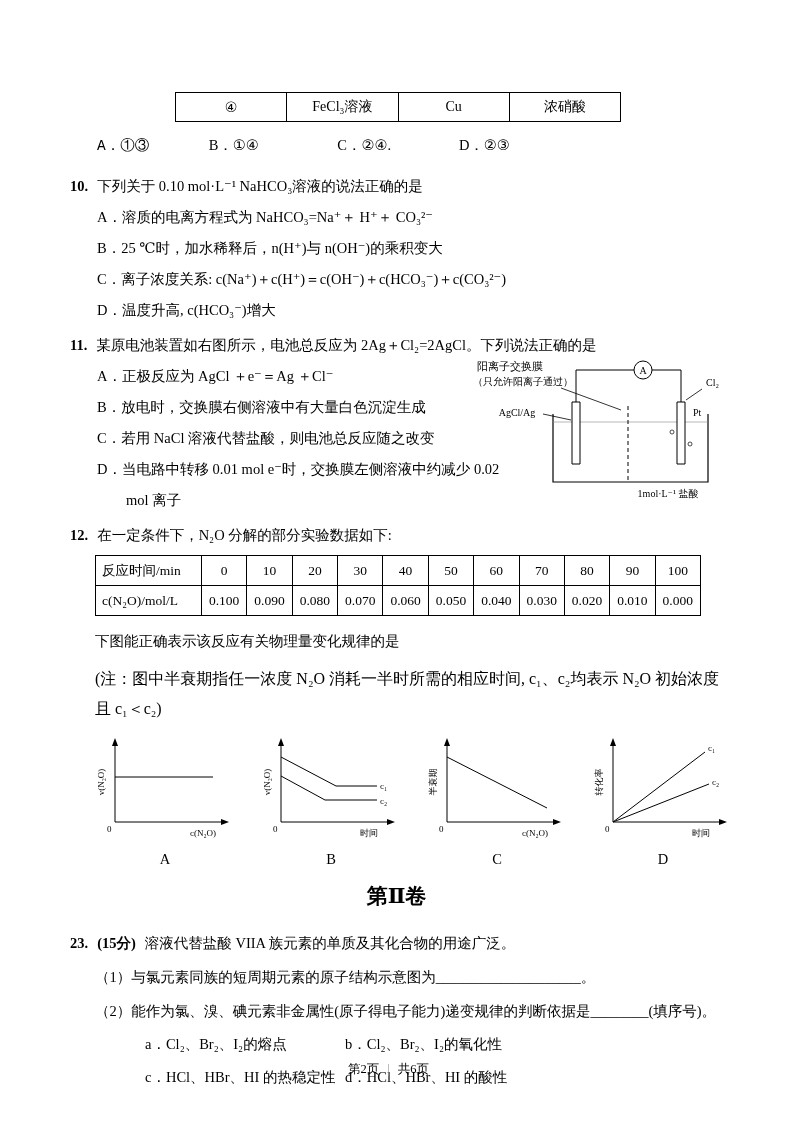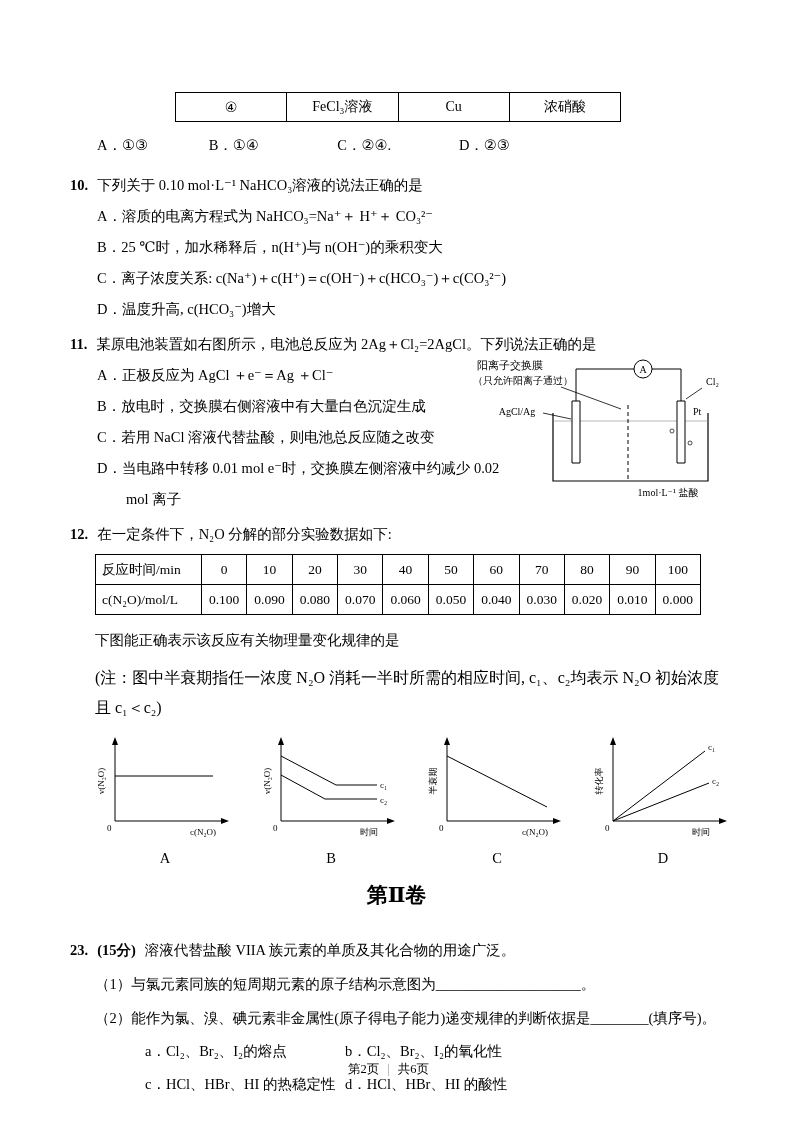--- a/index.html
+++ b/index.html
@@ -11,21 +11,21 @@
     font-size:14.5px;
   }
   .content { padding:92px 70px 0 70px; }
 
   
   table.top-table { border-collapse:collapse; table-layout:fixed; width:446px; margin:0 0 12px 105px; }
   table.top-table td { border:1px solid #000; height:29px; text-align:center; font-size:14px; }
 
   .q9-options { margin:0 0 14px 27px; line-height:22px; }
   .q9-options span { display:inline-block; }
-  .q9-options .w1 { width:108px; } .q9-options .w2 { width:125px; } .q9-options .w3 { width:118px; }
+  .q9-options .w1 { width:108px;font-family:Liberation Mono, monospace; } .q9-options .w2 { width:125px; } .q9-options .w3 { width:118px; }
 
   .q { margin-bottom:4px; }
   .q-stem { line-height:31px; }
   .qnum { font-weight:bold; margin-right:9px; }
   .q-opts { margin-left:27px; }
   .q-opts .opt { line-height:31px; padding-left:2em; text-indent:-2em; }
 
   .q11 { position:relative; }
   .q11 .q-opts { width:420px; }
   .q11-diagram { position:absolute; right:-15px; top:24px; width:265px; }
@@ -37,21 +37,21 @@
   table.data-table td.rowhead { width:106px; text-align:left; padding-left:6px; }
 
   .q12-prompt { margin:4px 0 8px 25px; line-height:30px; }
   .q12-note   { margin:0 0 8px 25px; line-height:30px; font-size:16px; }
 
   .graphs { display:flex; gap:26px; margin:4px 0 2px 25px; }
   .graph { width:140px; text-align:center; }
   .graph-letter { line-height:18px; font-size:14.5px; margin-top:2px; }
   .graph svg text { font-family:"Liberation Serif","DejaVu Sans",serif; }
 
-  .section-title { text-align:center; font-size:21px; font-weight:bold; margin:14px 0 24px 0; }
+  .section-title { text-align:center; font-size:21px; font-weight:bold; margin:14px 0 16px 0; }
 
   .q23 .q-stem { line-height:34px; }
   .q23-sub { margin-left:25px; line-height:34px; }
   .q23-choices { display:grid; grid-template-columns:200px auto; margin-left:75px; line-height:33px; }
 
   .footer { position:absolute; left:0; right:16px; bottom:44px; text-align:center; font-size:12.5px; }
   .footer .sep { color:#9a9a9a; padding:0 8px; }
 
   svg line, svg path, svg polyline, svg rect, svg circle { vector-effect:non-scaling-stroke; }
 </style>

